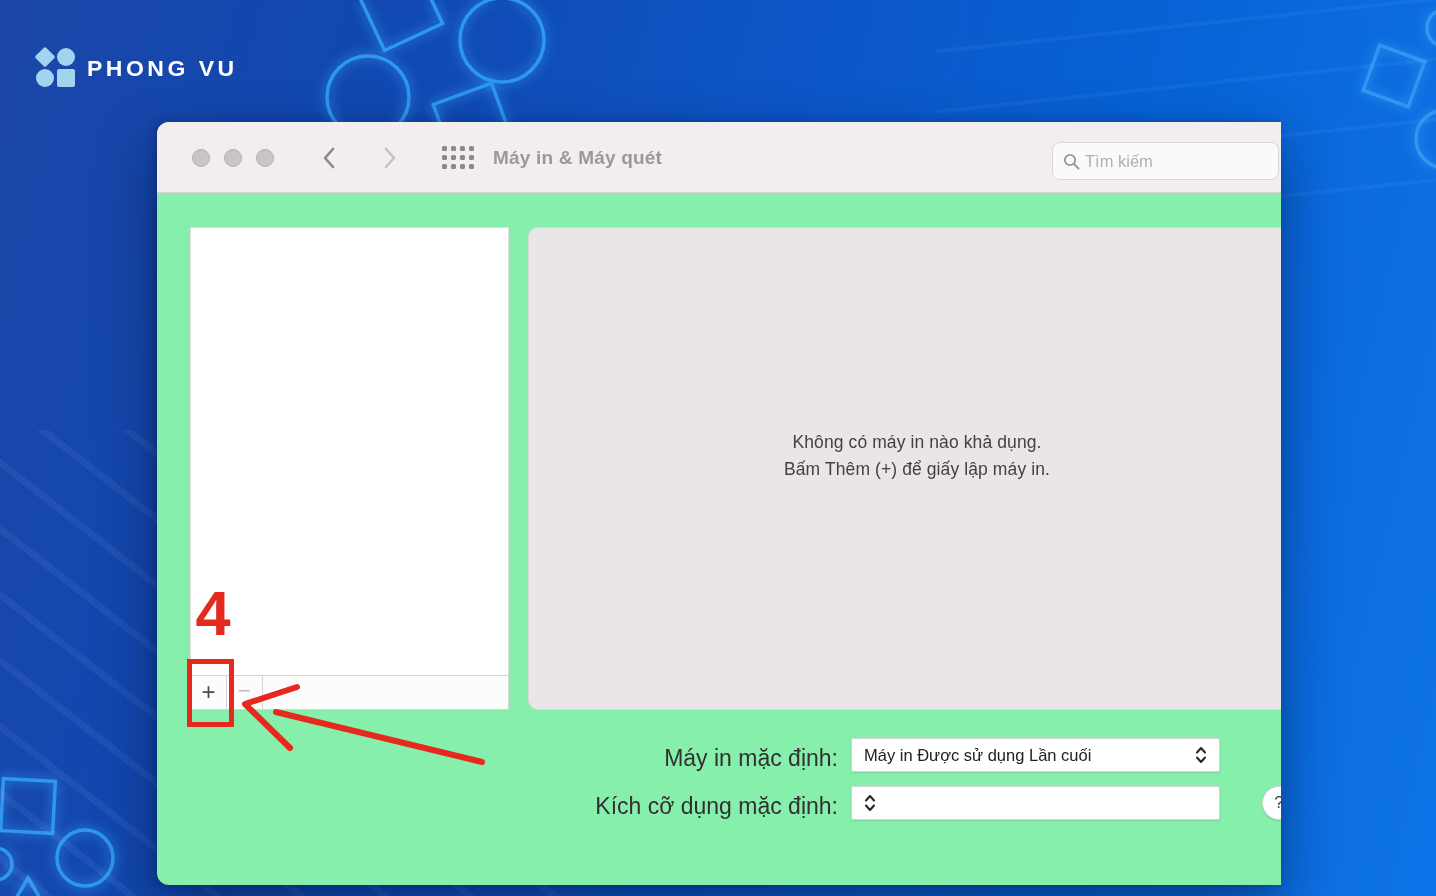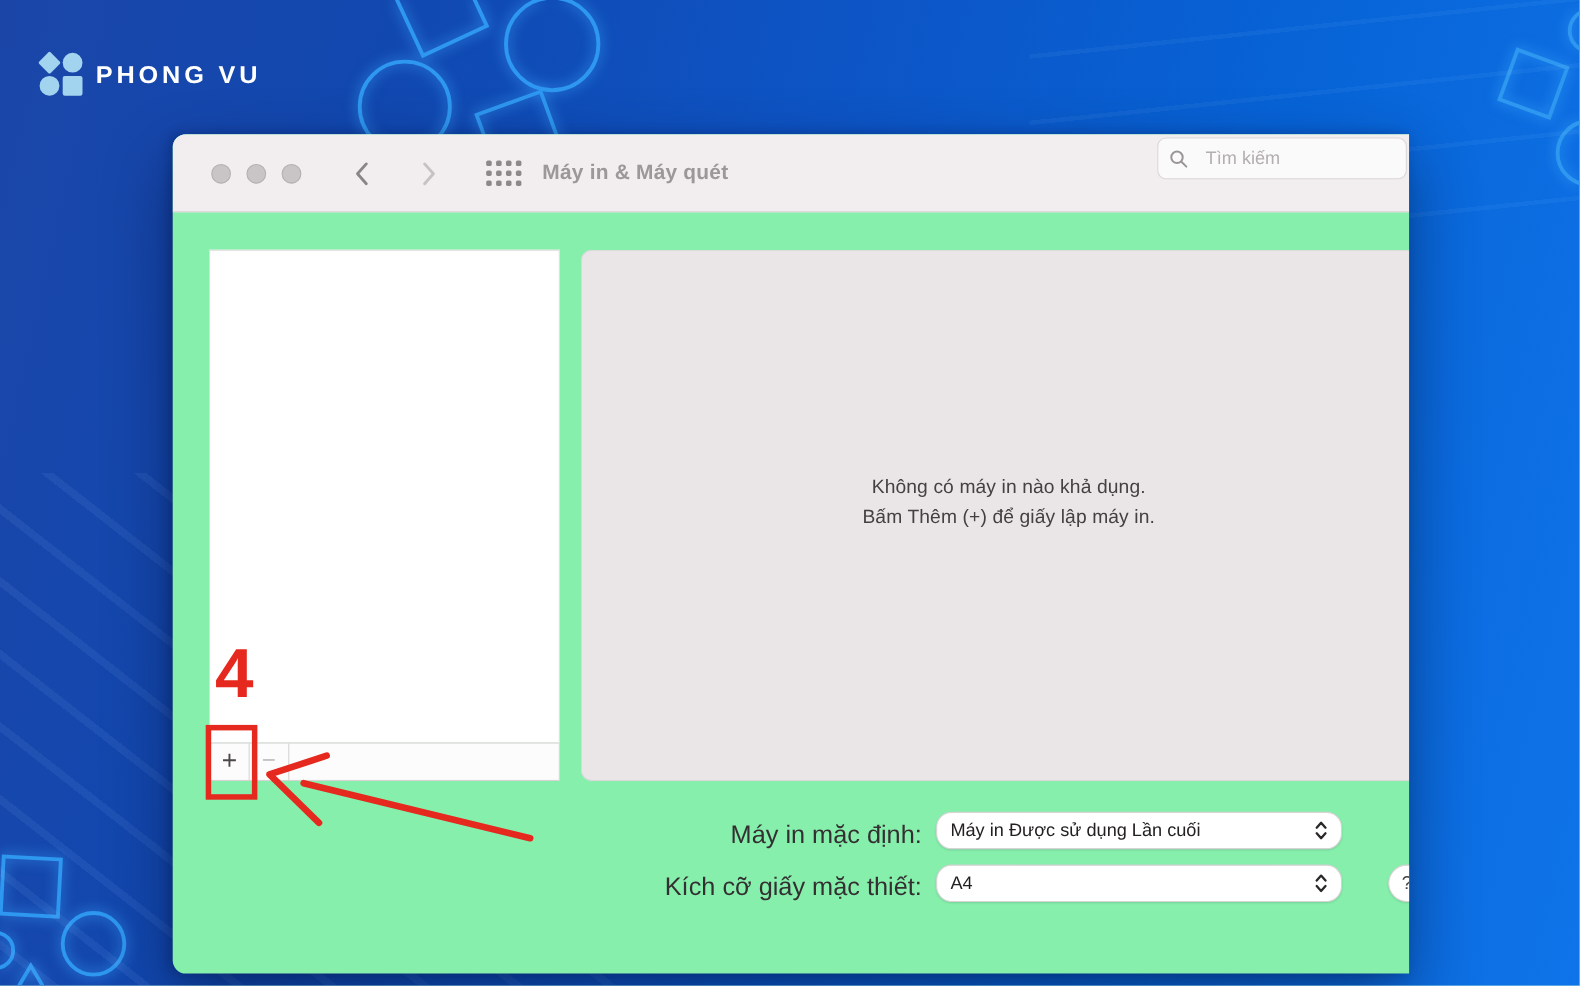--- a/index.html
+++ b/index.html
@@ -40,23 +40,23 @@
   .lights { position:absolute; left:35px; top:0; height:71px; display:flex; align-items:center; gap:14px; }
   .light { width:18px; height:18px; border-radius:50%; background:#c9c5c6; border:1px solid #b4b0b1; }
   .nav-btn { position:absolute; top:0; height:71px; width:26px; display:flex; align-items:center; justify-content:center; }
   .nav-back { left:158px; }
   .nav-fwd  { left:220px; }
   .grid-icon { position:absolute; left:284px; top:20px; width:33px; height:31px;
     display:grid; grid-template-columns:repeat(4,5px); grid-template-rows:repeat(3,5px); gap:4px; align-content:center; justify-content:center; }
   .grid-icon i { background:#8d888a; border-radius:1.5px; }
   .win-title { position:absolute; left:336px; top:0; height:71px; display:flex; align-items:center;
     font-size:19px; font-weight:700; color:#9c9799; letter-spacing:.2px; }
-  .search { position:absolute; left:895px; top:3px; width:227px; height:38px;
+  .search { position:absolute; left:895px; top:20px; width:227px; height:38px;
     background:#fbfafb; border:1px solid #dbd7d8; border-radius:8px;
-    display:flex; align-items:center; padding:0 10px; gap:16px; }
+    display:flex; align-items:center; padding:0 10px; gap:5px; }
   .search input { border:none; outline:none; background:transparent; width:150px;
     font-size:16.5px; color:#555152; font-family:"Liberation Sans", sans-serif; }
   .search input::placeholder { color:#b3aeb0; }
 
   
   .side-list { position:absolute; left:33px; top:105px; width:319px; height:448px;
     background:#ffffff; border:1px solid #e1dddf; border-bottom:none; }
   .side-toolbar { position:absolute; left:33px; top:553px; width:319px; height:35px;
     background:#fdfcfc; border:1px solid #d8d4d5; display:flex; }
   .tool-cell { width:36px; height:100%; border-right:1px solid #d8d4d5;
@@ -67,21 +67,21 @@
   .main-panel { position:absolute; left:371px; top:105px; width:753px; height:483px;
     background:#eae6e8; border:1px solid #dcd8d9; border-right:none; border-radius:10px 0 0 10px;
     display:flex; flex-direction:column; align-items:center; justify-content:center;padding-left:24px; }
   .empty-msg { text-align:center; font-size:17.5px; line-height:27px; color:#454143; letter-spacing:.1px;
     transform:translateY(-13px); }
 
   
   .f-label { position:absolute; left:0; width:681px; text-align:right; font-size:23px; color:#343032; }
   .lbl1 { top:623px; } .lbl2 { top:671px; }
   .dropdown { position:absolute; left:694px; width:369px; height:34px;
-    background:#ffffff; border:1px solid #d8d4d5; border-radius:14px;
+    background:#ffffff; border:1px solid #d8d4d5; border-radius:2px;
     box-shadow:0 1px 2px rgba(0,0,0,.12);
     display:flex; align-items:center; padding:0 12px; cursor:default; }
   .dd1 { top:616px; } .dd2 { top:664px; }
   .dd-text { flex:1; font-size:16.5px; color:#232021; white-space:nowrap; overflow:hidden; }
   .help-btn { position:absolute; left:1105px; top:664px; width:34px; height:34px; border-radius:50%;
     background:#ffffff; border:1px solid #d8d4d5; box-shadow:0 1px 2px rgba(0,0,0,.12);
     display:flex; align-items:center; justify-content:center; font-size:17px; color:#454143; }
 
   
   .annot { position:absolute; pointer-events:none; }
@@ -182,23 +182,22 @@
 
   <div class="f-label lbl1">Máy in mặc định:</div>
   <div class="dropdown dd1">
     <span class="dd-text">Máy in Được sử dụng Lần cuối</span>
     <svg width="12" height="18" viewBox="0 0 12 18">
       <path d="M2 6.5 L6 2 L10 6.5" fill="none" stroke="#2b282a" stroke-width="2.1" stroke-linecap="round" stroke-linejoin="round"></path>
       <path d="M2 11.5 L6 16 L10 11.5" fill="none" stroke="#2b282a" stroke-width="2.1" stroke-linecap="round" stroke-linejoin="round"></path>
     </svg>
   </div>
 
-  <div class="f-label lbl2">Kích cỡ giấy mặc thiết:</div>
+  <div class="f-label lbl2">Kích cỡ dụng mặc định:</div>
   <div class="dropdown dd2">
-    <span class="dd-text">A4</span>
     <svg width="12" height="18" viewBox="0 0 12 18">
       <path d="M2 6.5 L6 2 L10 6.5" fill="none" stroke="#2b282a" stroke-width="2.1" stroke-linecap="round" stroke-linejoin="round"></path>
       <path d="M2 11.5 L6 16 L10 11.5" fill="none" stroke="#2b282a" stroke-width="2.1" stroke-linecap="round" stroke-linejoin="round"></path>
     </svg>
   </div>
 
   <div class="help-btn">
     <span>?</span>
   </div>
 </div>

